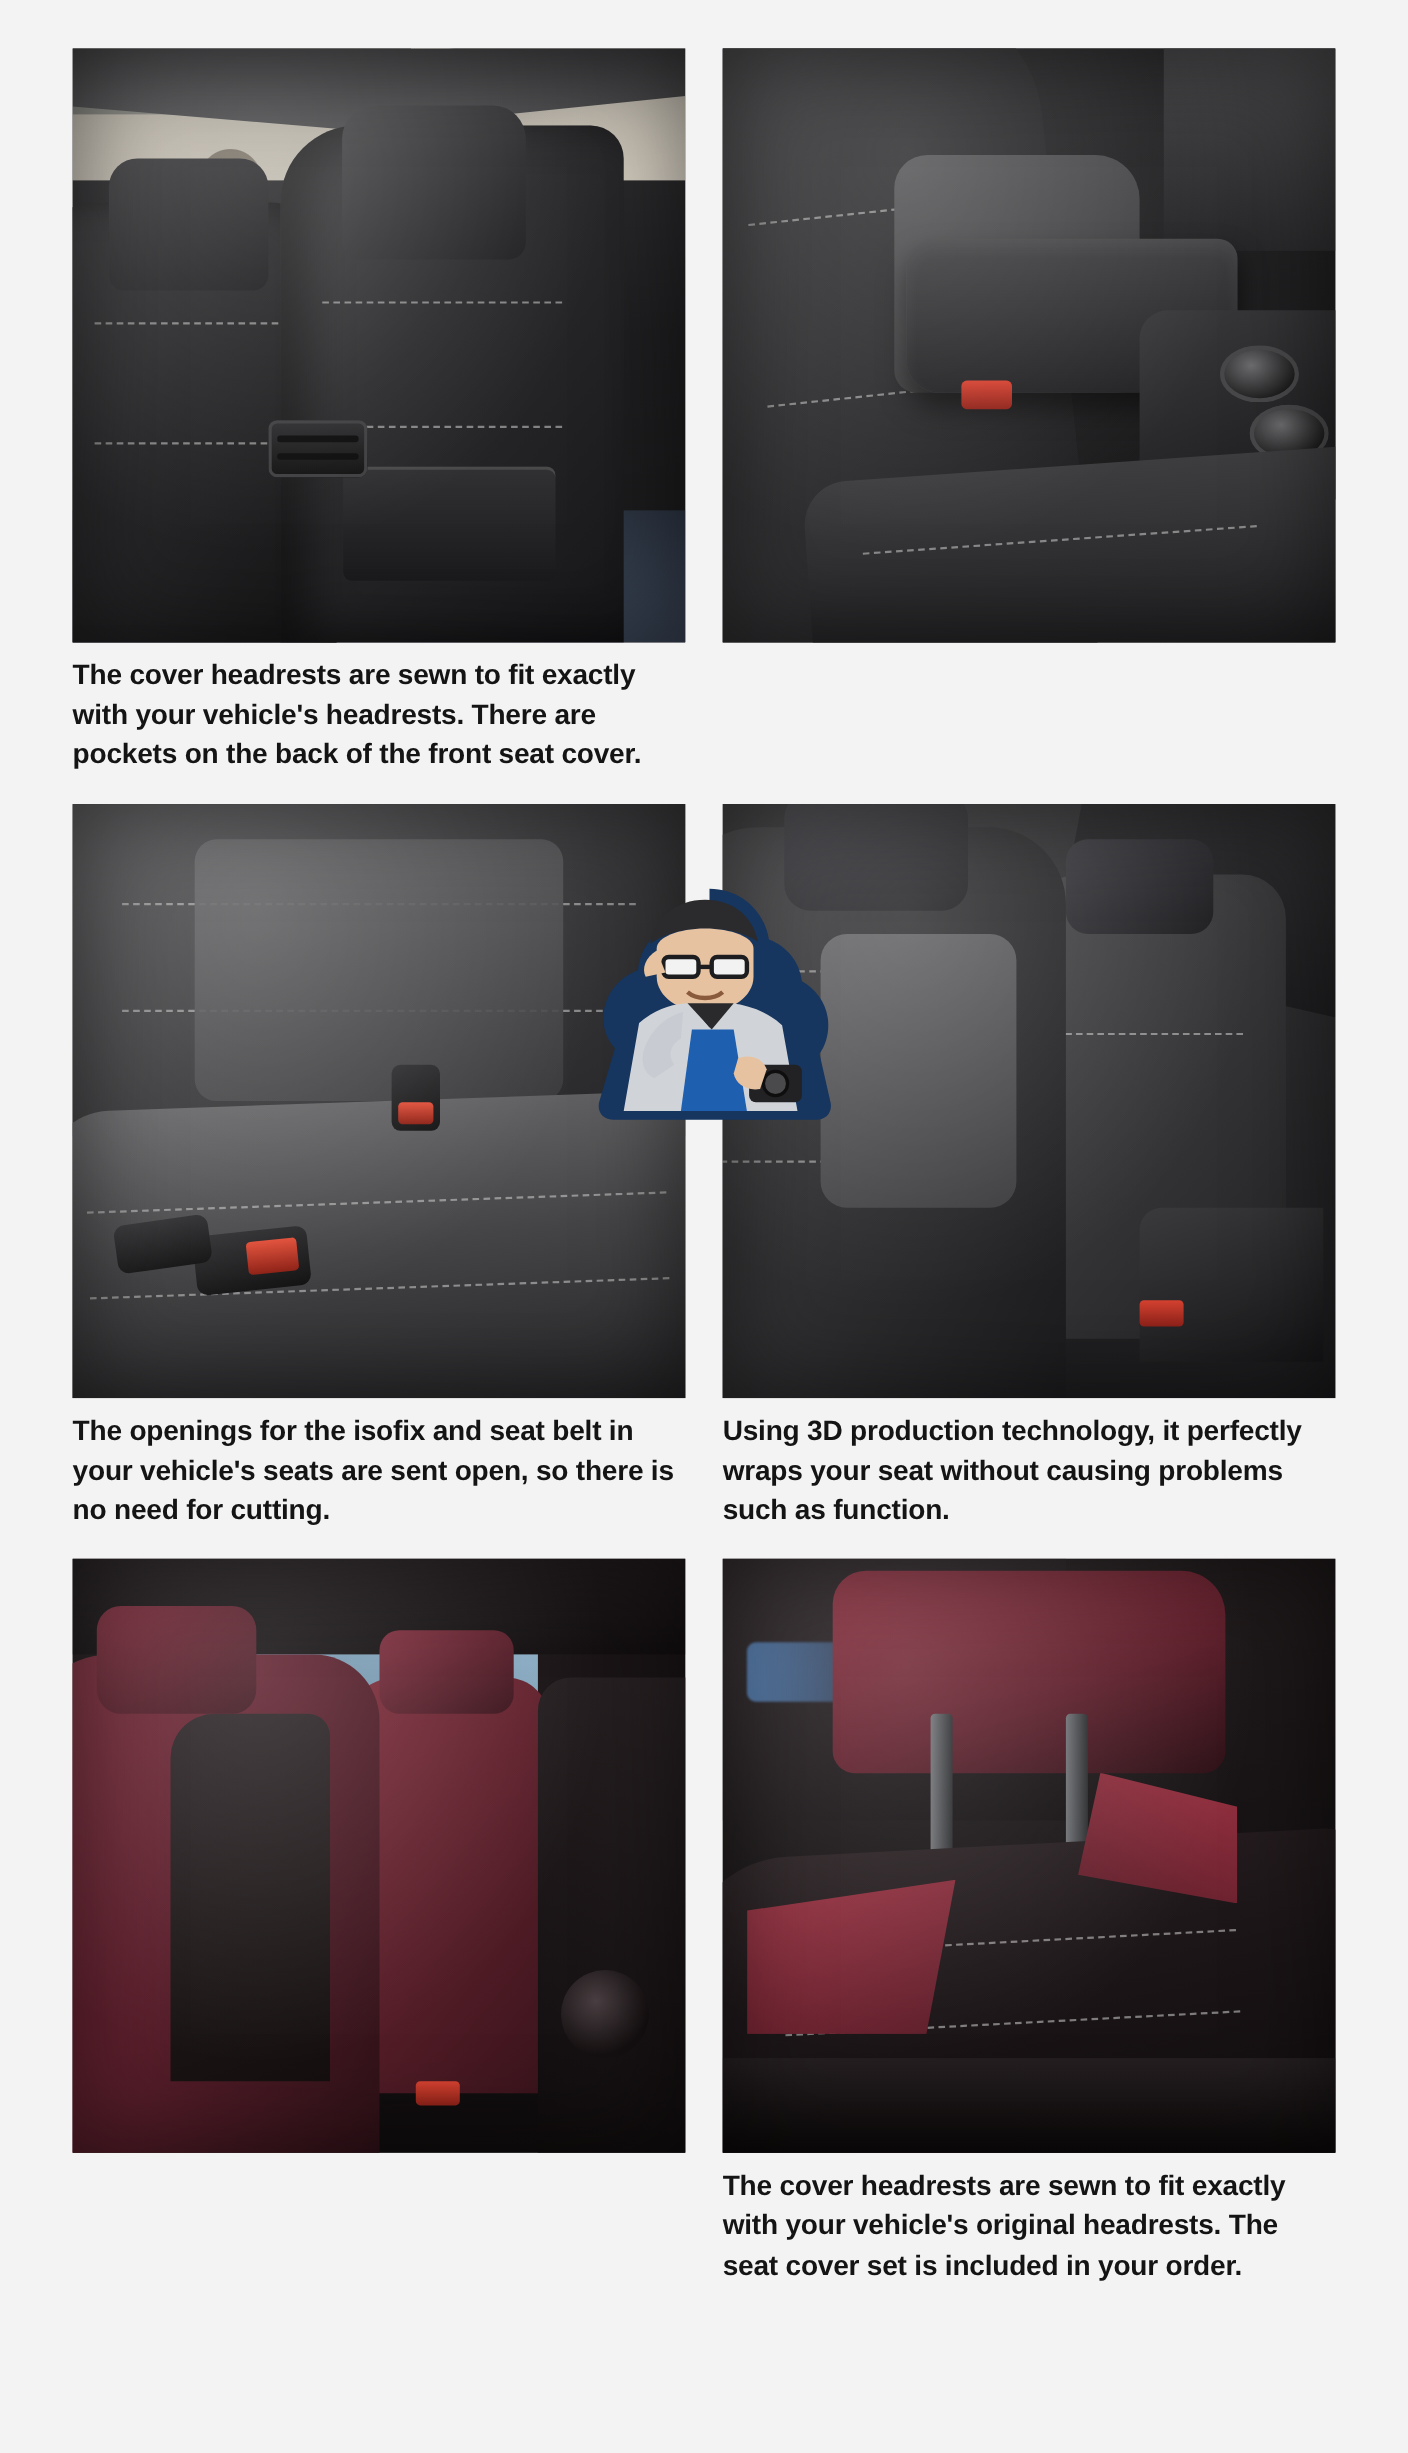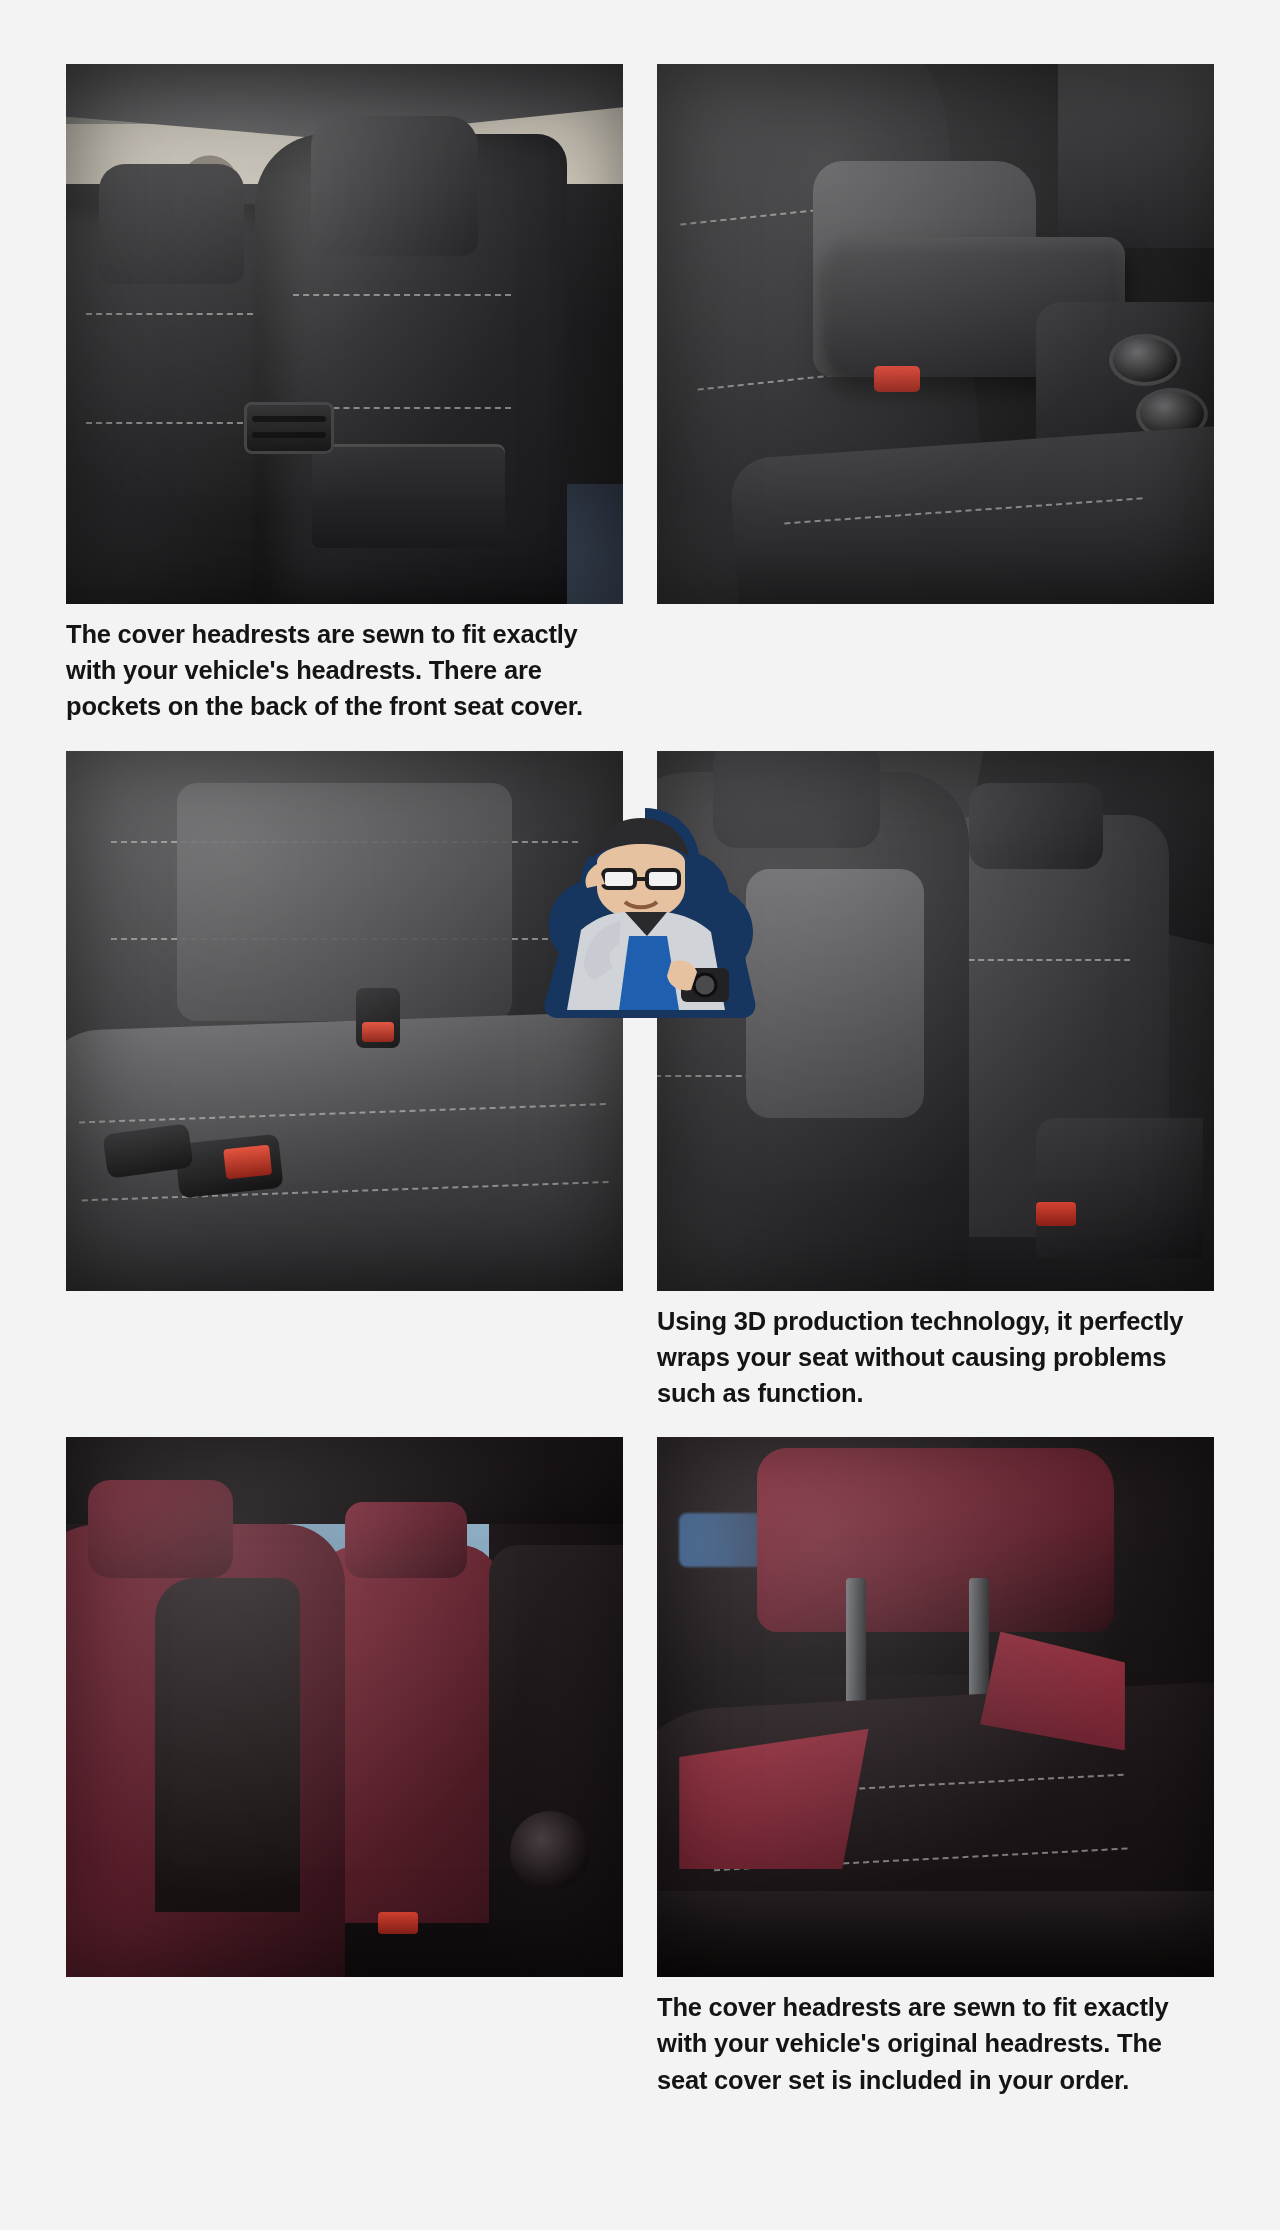--- a/index.html
+++ b/index.html
@@ -10,21 +10,21 @@
     font-family: "Liberation Sans", sans-serif;
   }
   body {
     width: 1280px;
     height: 2230px;
     position: relative;
     overflow: hidden;
   }
   .page {
     width: 1280px;
-    padding: 64px 66px 40px 66px;
+    padding: 44px 66px 40px 66px;
     position: relative;
   }
   .grid {
     display: grid;
     grid-template-columns: 1fr 1fr;
     column-gap: 34px;
     row-gap: 26px;
   }
   .cell {
     display: flex;
@@ -459,20 +459,21 @@
         <div class="layer p3-seat">
           <div class="stitch" style="left:6%;top:30%;width:86%"></div>
           <div class="stitch" style="left:6%;top:56%;width:86%"></div>
         </div>
         <div class="layer p3-buckle-a"></div>
         <div class="layer p3-buckle-b"></div>
         <div class="layer p3-latch"></div>
         <div class="layer gloss"></div>
         <div class="layer vignette"></div>
       </div>
+      <div class="caption">The openings for the isofix and seat belt in your vehicle's seats are sent open, so there is no need for cutting.</div>
     </div>
 
     <div class="cell right">
       <div class="photo">
         <div class="layer p4-bg"></div>
         <div class="layer p4-win"></div>
         <div class="layer p4-winframe"></div>
         <div class="layer p4-seat-far">
           <div class="stitch" style="left:10%;top:34%;width:74%"></div>
         </div>

